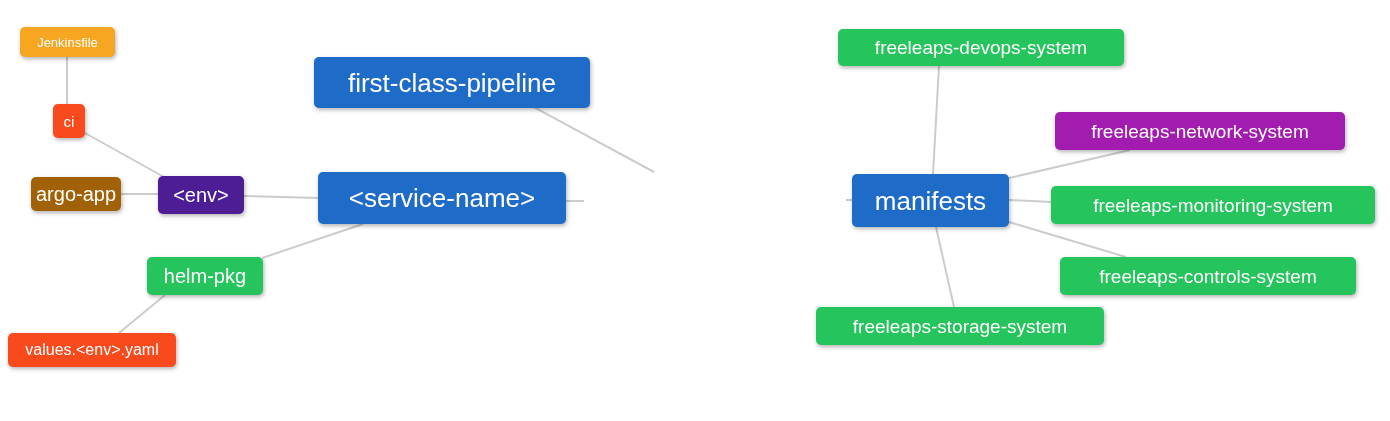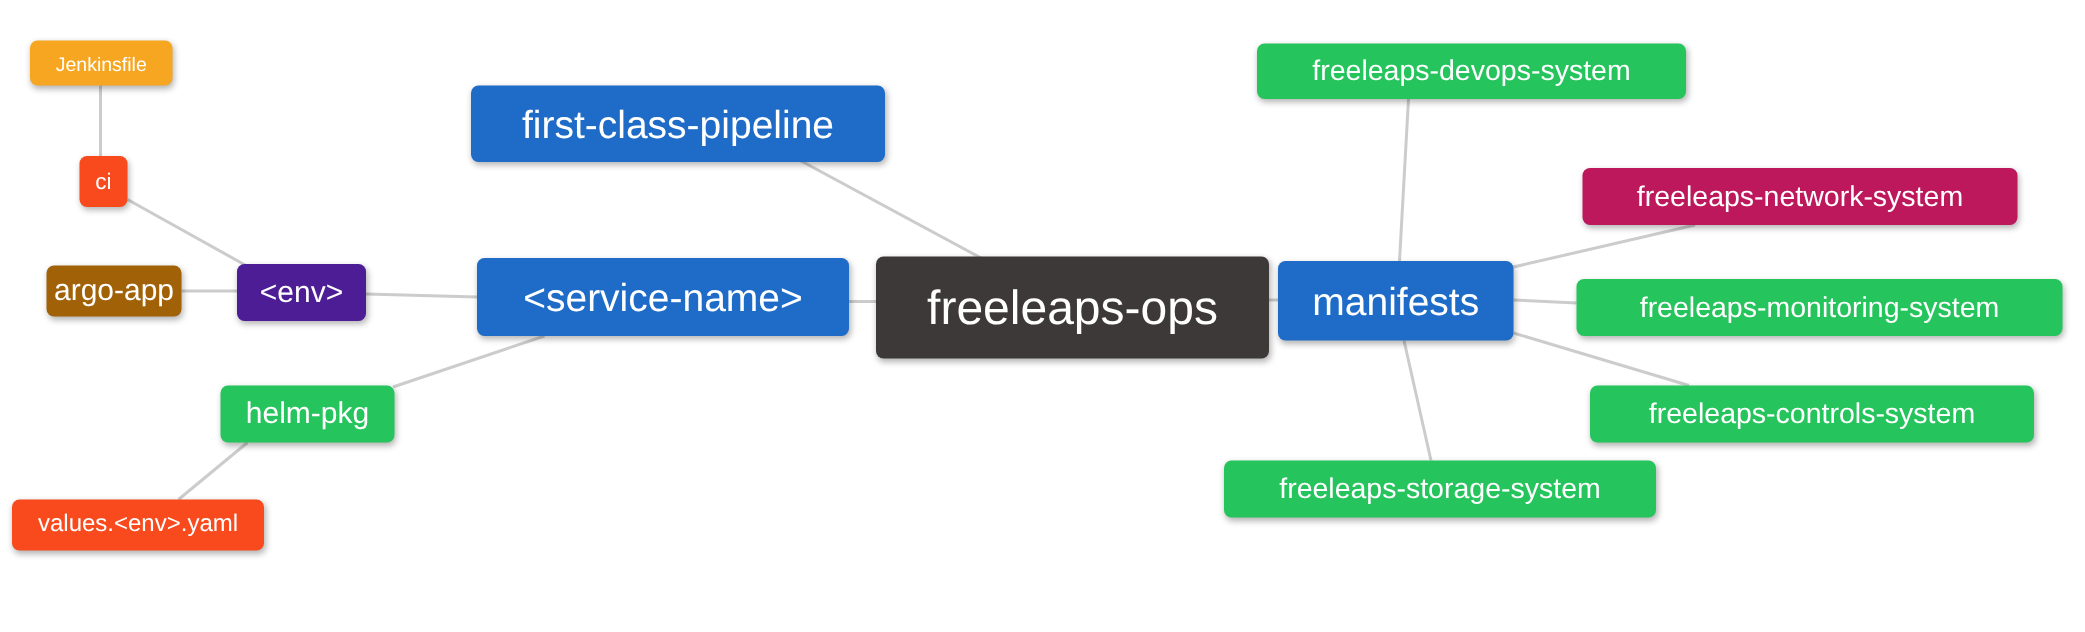--- a/index.html
+++ b/index.html
@@ -68,21 +68,20 @@
     </svg>
   <div class="nodes-layer">
       <div class="node" style="left: 20px; top: 27px; width: 95px; height: 30px; font-size: 13px; background: rgb(246, 166, 33); color: rgb(255, 255, 255);">Jenkinsfile</div>
       <div class="node" style="left: 53px; top: 104px; width: 32px; height: 34px; font-size: 15px; background: rgb(248, 74, 28); color: rgb(255, 255, 255);">ci</div>
       <div class="node" style="left: 31px; top: 177px; width: 90px; height: 34px; font-size: 20px; background: #a16207; color: rgb(255, 255, 255);">argo-app</div>
       <div class="node" style="left: 158px; top: 176px; width: 86px; height: 38px; font-size: 20px; background: #4c1d95; color: rgb(255, 255, 255);">&lt;env&gt;</div>
       <div class="node" style="left: 8px; top: 333px; width: 168px; height: 34px; font-size: 16px; background: rgb(248, 74, 28); color: rgb(255, 255, 255);">values.&lt;env&gt;.yaml</div>
       <div class="node" style="left: 147px; top: 257px; width: 116px; height: 38px; font-size: 20px; background: rgb(37, 196, 92); color: rgb(255, 255, 255);">helm-pkg</div>
       <div class="node" style="left: 314px; top: 39px; width: 276px; height: 51px; font-size: 26px; background: rgb(30, 107, 200); color: rgb(255, 255, 255); margin-top: 18px;">first-class-pipeline</div>
       <div class="node" style="left: 318px; top: 172px; width: 248px; height: 52px; font-size: 26px; background: rgb(30, 107, 200); color: rgb(255, 255, 255);">&lt;service-name&gt;</div>
-      <div class="node" style="left: 584px; top: 171px; width: 262px; height: 68px; font-size: 32px; background: rgb(61, 57, 56); color: rgb(255, 255, 255);">freeleaps-ops</div>
       <div class="node" style="left: 852px; top: 174px; width: 157px; height: 53px; font-size: 26px; background: rgb(30, 107, 200); color: rgb(255, 255, 255);">manifests</div>
       <div class="node" style="left: 797px; top: 29px; width: 286px; height: 37px; font-size: 19px; background: rgb(37, 196, 92); color: rgb(255, 255, 255); margin-left: 41px;">freeleaps-devops-system</div>
-      <div class="node" style="left: 1055px; top: 112px; width: 290px; height: 38px; font-size: 19px; background: #be185d; color: rgb(255, 255, 255);">freeleaps-network-system</div>
+      <div class="node" style="left: 1055px; top: 112px; width: 290px; height: 38px; font-size: 19px; background: #a21caf; color: rgb(255, 255, 255);">freeleaps-network-system</div>
       <div class="node" style="left: 1051px; top: 186px; width: 324px; height: 38px; font-size: 19px; background: rgb(37, 196, 92); color: rgb(255, 255, 255); text-align: right;">freeleaps-monitoring-system</div>
       <div class="node" style="left: 1060px; top: 257px; width: 296px; height: 38px; font-size: 19px; background: rgb(37, 196, 92); color: rgb(255, 255, 255);">freeleaps-controls-system</div>
       <div class="node" style="left: 816px; top: 307px; width: 288px; height: 38px; font-size: 19px; background: rgb(37, 196, 92); color: rgb(255, 255, 255);">freeleaps-storage-system</div>
     </div>
 </div>
 
 </body></html>

